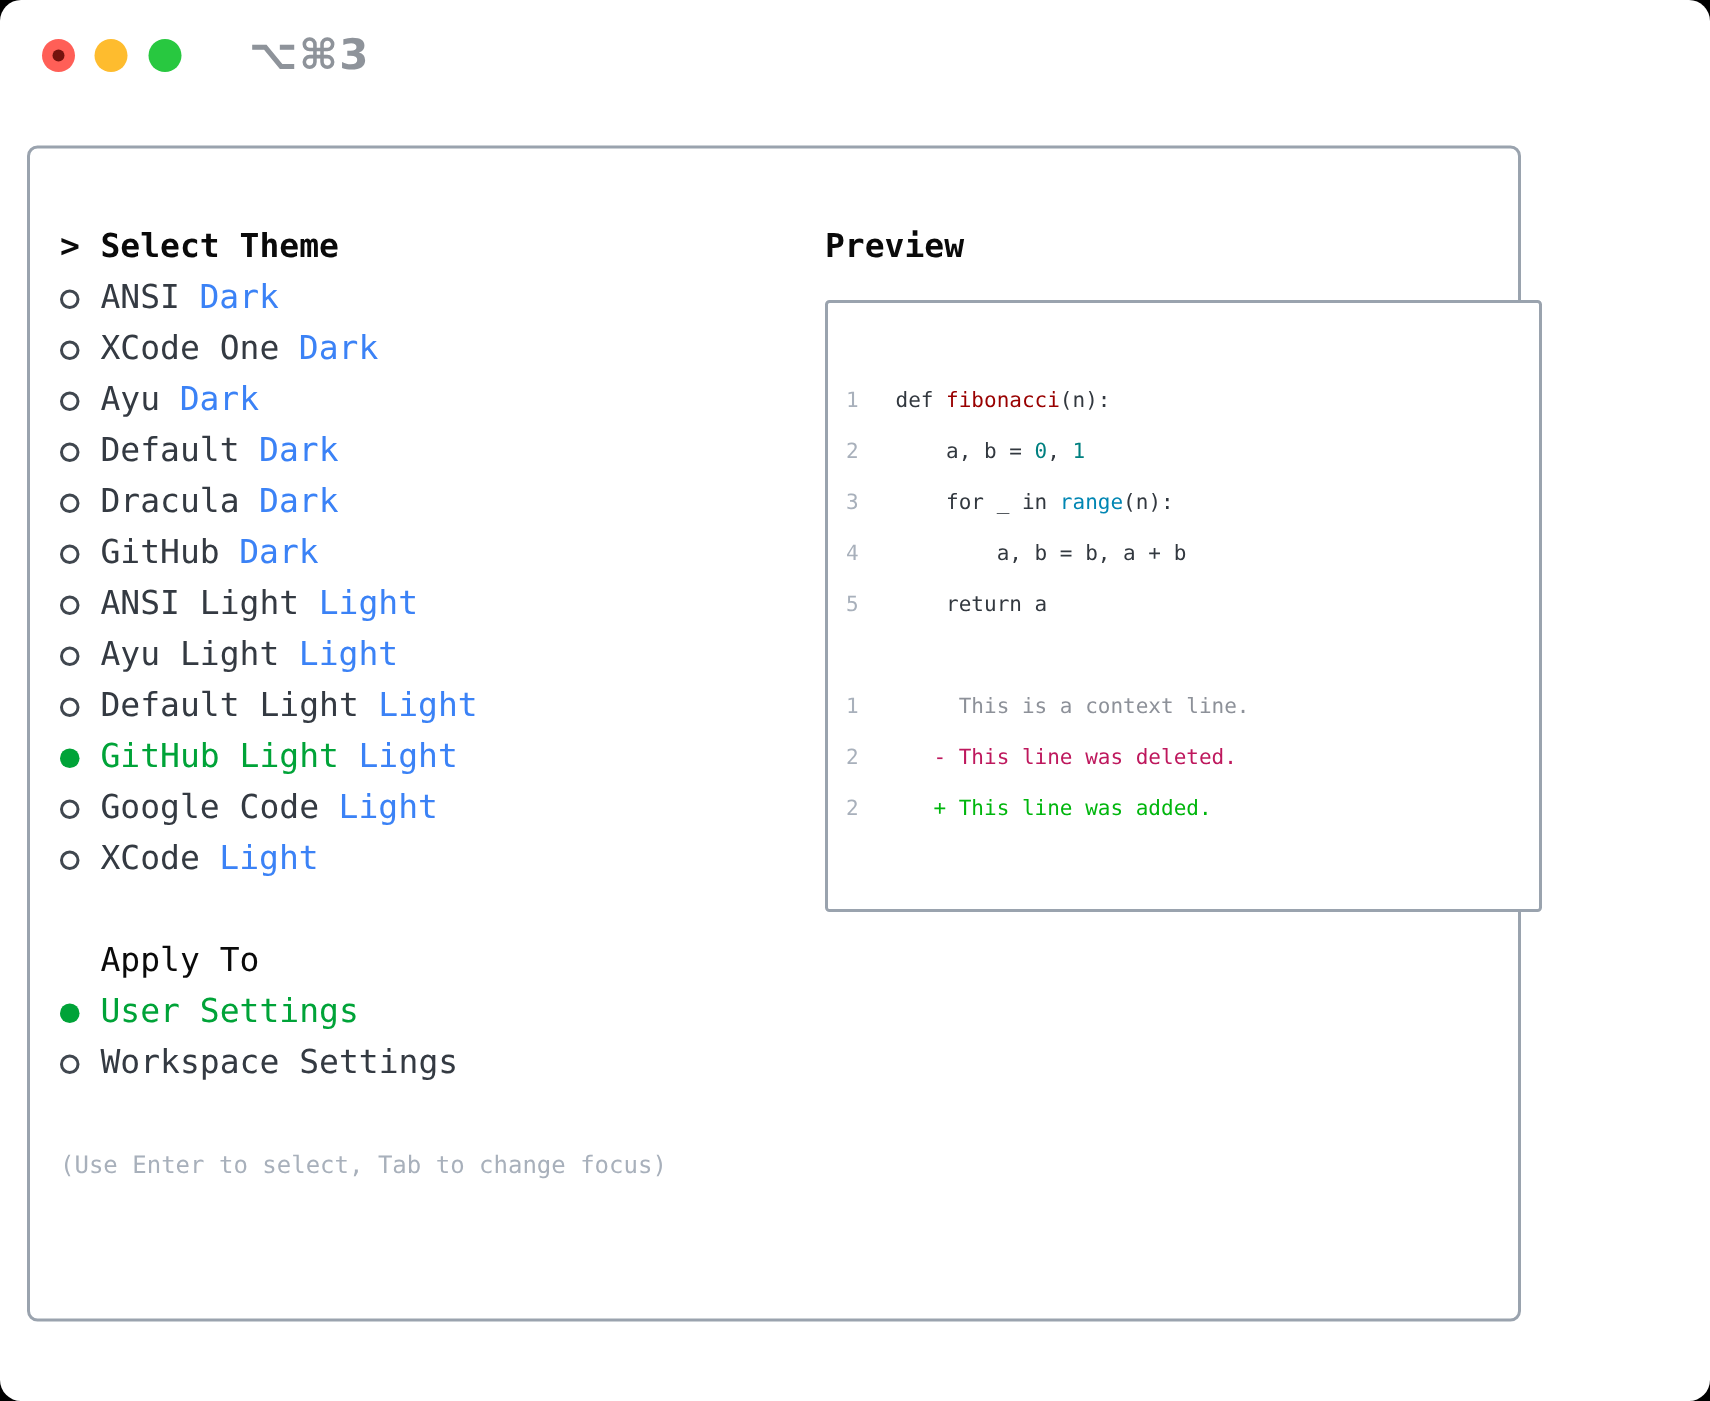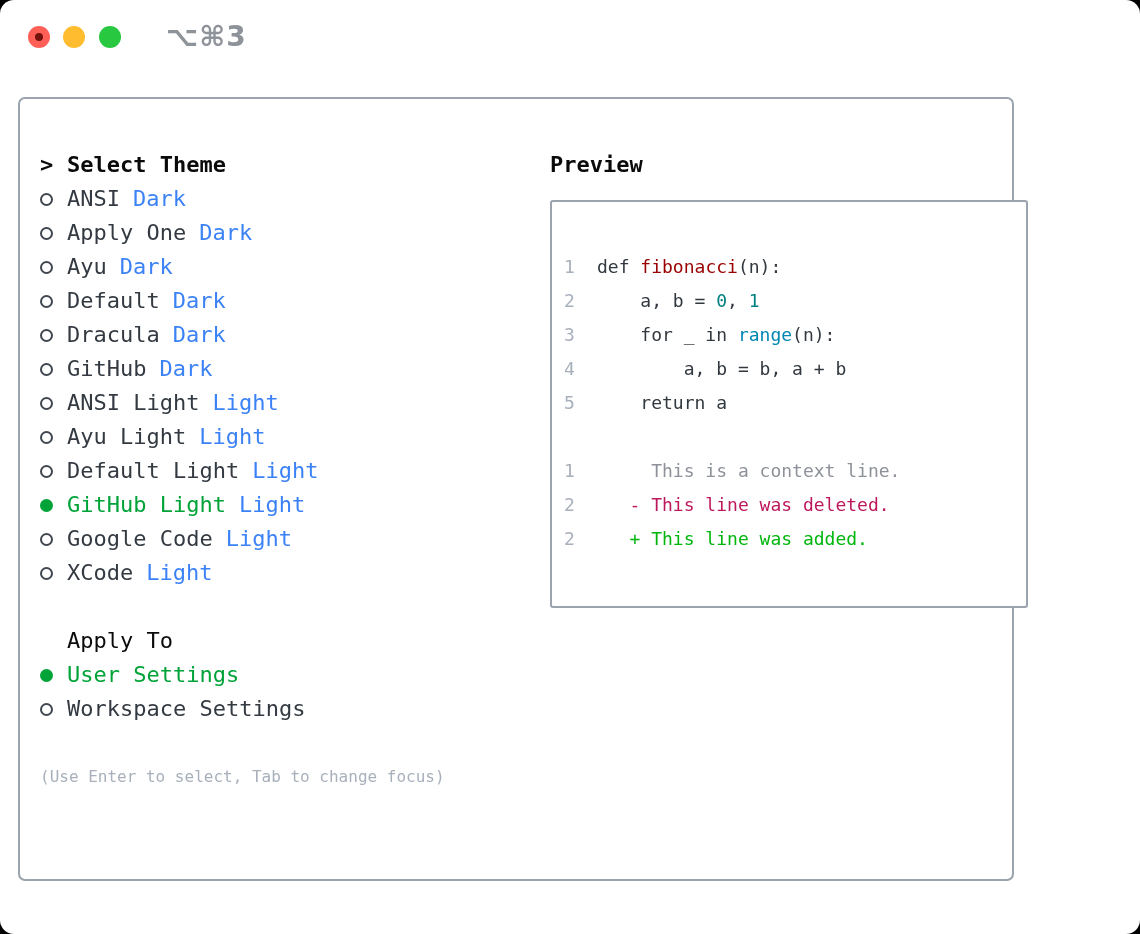--- a/index.html
+++ b/index.html
@@ -45,21 +45,21 @@
   .help{
     width:446px;font-size:16px;line-height:34px;color:#a8b0bb;white-space:normal;
     word-break:normal;
   }
   
   .preview-title{font-size:22px;line-height:34px;font-weight:bold;color:#0a0a0a;}
   .preview-box{
     margin-top:18px;width:478px;height:408px;border:2px solid #9aa3ae;border-radius:3px;
     box-sizing:border-box;padding:48px 0 0 12px;overflow:hidden;background:#fff;
   }
-  .pline{height:34px;line-height:34px;font-size:18px;white-space:pre;}
+  .pline{height:34px;line-height:34px;font-size:14px;white-space:pre;}
   .ln{display:inline-block;width:14px;margin-right:19px;color:#a8b0bb;}
   .seg-plain{color:#32383f;}
   .seg-keyword{color:#32383f;}
   .seg-title{color:#990000;}
   .seg-number{color:#008080;}
   .seg-builtin{color:#0086b3;}
   .seg-context{color:#8d9199;}
   .seg-deletion{color:#be185d;}
   .seg-addition{color:#00b60d;}
 </style>
@@ -80,21 +80,21 @@
   <div class="panel">
 
     <div class="left-col">
       <div class="row hdr">
         <span class="prompt">&gt;</span>
         <span>Select Theme</span>
       </div>
 
       <div>
           <div class="row theme-item"><span class="radio"></span><span class="t-name">ANSI</span><span class="t-variant">Dark</span></div>
-          <div class="row theme-item"><span class="radio"></span><span class="t-name">Apply One</span><span class="t-variant">Dark</span></div>
+          <div class="row theme-item"><span class="radio"></span><span class="t-name">XCode One</span><span class="t-variant">Dark</span></div>
           <div class="row theme-item"><span class="radio"></span><span class="t-name">Ayu</span><span class="t-variant">Dark</span></div>
           <div class="row theme-item"><span class="radio"></span><span class="t-name">Default</span><span class="t-variant">Dark</span></div>
           <div class="row theme-item"><span class="radio"></span><span class="t-name">Dracula</span><span class="t-variant">Dark</span></div>
           <div class="row theme-item"><span class="radio"></span><span class="t-name">GitHub</span><span class="t-variant">Dark</span></div>
           <div class="row theme-item"><span class="radio"></span><span class="t-name">ANSI Light</span><span class="t-variant">Light</span></div>
           <div class="row theme-item"><span class="radio"></span><span class="t-name">Ayu Light</span><span class="t-variant">Light</span></div>
           <div class="row theme-item"><span class="radio"></span><span class="t-name">Default Light</span><span class="t-variant">Light</span></div>
           <div class="row theme-item"><span class="radio sel"></span><span class="t-name sel">GitHub Light</span><span class="t-variant">Light</span></div>
           <div class="row theme-item"><span class="radio"></span><span class="t-name">Google Code</span><span class="t-variant">Light</span></div>
           <div class="row theme-item"><span class="radio"></span><span class="t-name">XCode</span><span class="t-variant">Light</span></div>

